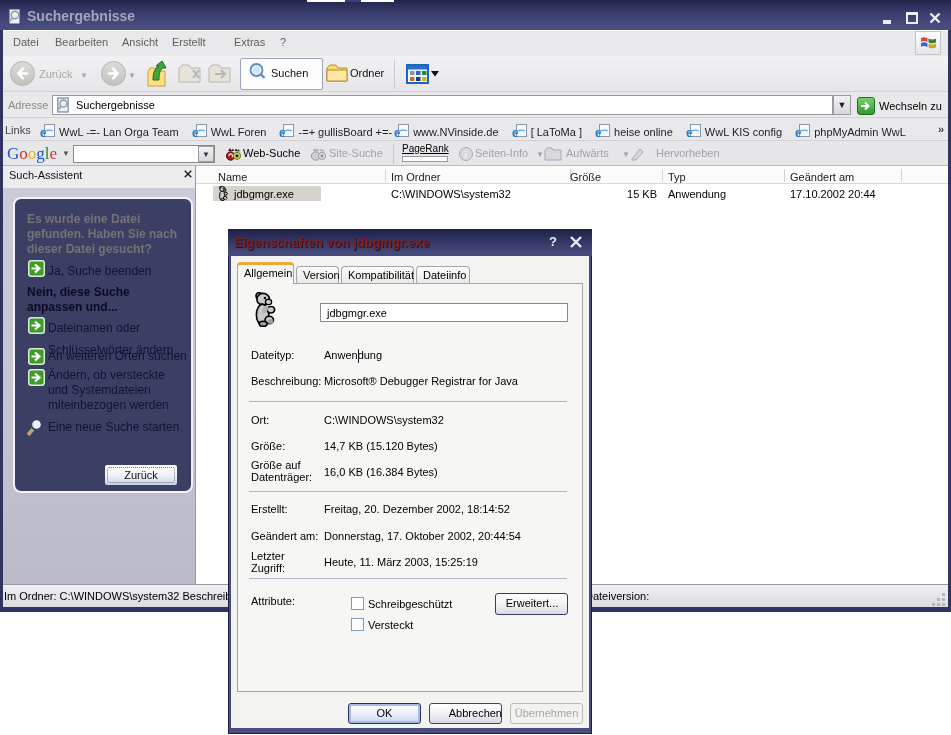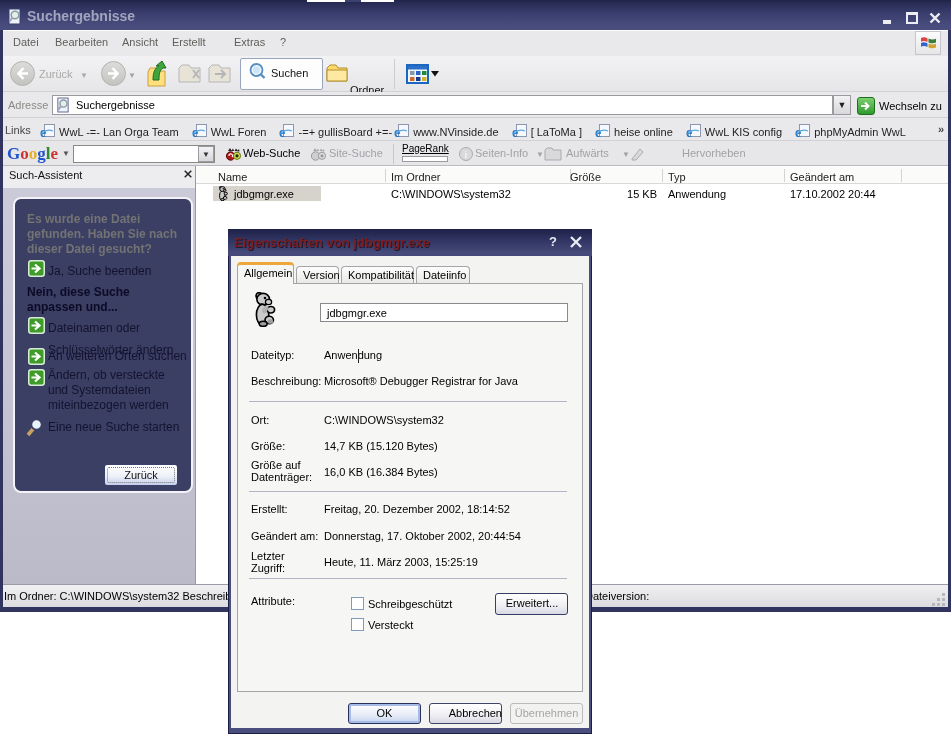--- a/index.html
+++ b/index.html
@@ -81,21 +81,21 @@
  <circle cx="8.5" cy="8" r="6" fill="#eaf4fc" stroke="#5a8fc0" stroke-width="1.8"></circle>
  <circle cx="8.5" cy="8" r="3.4" fill="#cde4f7"></circle>
  <line x1="13" y1="12.5" x2="16.5" y2="16" stroke="#5a8fc0" stroke-width="2.4"></line>
 </svg>
 <div class="abs" style="left:271px;top:67px;color:#111">Suchen</div>
 
 <svg class="abs" style="left:326px;top:64px" width="22" height="18" viewBox="0 0 22 18">
  <path d="M1 4 l3-3 h6 l2 3 h9 v13 H1 Z" fill="#ffd968" stroke="#b08f2f"></path>
  <path d="M1 6 h20 v11 H1 Z" fill="#ffe9a2" stroke="#b08f2f"></path>
 </svg>
-<div class="abs" style="left:350px;top:84px;color:#111">Ordner</div>
+<div class="abs" style="left:350px;top:67px;color:#111">Ordner</div>
 
 <div class="abs" style="left:394px;top:59px;width:1px;height:30px;background:#cbcbd0"></div>
 <svg class="abs" style="left:406px;top:64px" width="23" height="20" viewBox="0 0 23 20">
  <rect x="1" y="1" width="21" height="18" fill="#eef6fe" stroke="#1a66c0" stroke-width="2"></rect>
  <rect x="2" y="2" width="19" height="3.5" fill="#2a6fc8"></rect>
  <rect x="4" y="7" width="4.5" height="4" fill="#8896a8"></rect>
  <rect x="10" y="7" width="4.5" height="4" fill="#2a64c8"></rect>
  <rect x="16" y="7" width="4.5" height="4" fill="#1f8a2f"></rect>
  <rect x="4" y="13" width="4.5" height="4" fill="#d06a28"></rect>
  <rect x="10" y="13" width="4.5" height="4" fill="#143a8c"></rect>
@@ -152,21 +152,21 @@
         <text x="0" y="12.5" font-size="14" font-weight="bold" fill="#2878c8" font-family="Liberation Serif">e</text>
         <path d="M1.5 9.5 Q7 4.5 13 7" stroke="#5aa8e0" stroke-width="1.2" fill="none"></path>
       </svg> <span style="color:#222">WwL KIS config</span></span><span style="display:inline-block;margin-right:13px"><svg width="16" height="15" viewBox="0 0 16 15" style="vertical-align:-3px">
         <rect x="4.5" y="0.5" width="10" height="12" fill="#f6f8ff" stroke="#8e96ac"></rect>
         <text x="0" y="12.5" font-size="14" font-weight="bold" fill="#2878c8" font-family="Liberation Serif">e</text>
         <path d="M1.5 9.5 Q7 4.5 13 7" stroke="#5aa8e0" stroke-width="1.2" fill="none"></path>
       </svg> <span style="color:#222">phpMyAdmin WwL</span></span></div>
 <div class="abs" style="left:938px;top:123px;color:#444;font-weight:bold">»</div>
 
 <div class="abs" style="left:3px;top:141px;width:945px;height:25px;background:#e7e7ea;border-bottom:1px solid #b9b9bf"></div>
-<div class="abs" style="left:7px;top:144px;font-family:'Liberation Serif',serif;font-size:17px;font-weight:bold">
+<div class="abs" style="left:7px;top:144px;font-family:'Liberation Serif',serif;font-size:17px;font-weight:normal">
  <span style="color:#2255cc">G</span><span style="color:#cc3333">o</span><span style="color:#e8b028">o</span><span style="color:#2255cc">g</span><span style="color:#2d8a2d">l</span><span style="color:#cc3333">e</span>
 </div>
 <div class="abs" style="left:62px;top:149px;font-size:8px;color:#555">▼</div>
 <div class="abs" style="left:73px;top:145px;width:142px;height:18px;background:#fff;border:1px solid #8a8a85"></div>
 <div class="abs" style="left:198px;top:146px;width:16px;height:16px;background:linear-gradient(#f2f2f4,#d8d8dc);border:1px solid #9a9aa0;text-align:center;font-size:8px;line-height:16px;color:#333">▼</div>
 <svg class="abs" style="left:226px;top:147px" width="15" height="15" viewBox="0 0 15 15">
  <path d="M2 4 L4 1 L5.5 3.5 L7 1.5 L8 4 Z" fill="#222"></path>
  <path d="M8.5 4 L10 1.5 L11.5 3.5 L13 2 L13.5 4.5 Z" fill="#222"></path>
  <circle cx="4.6" cy="9" r="4.2" fill="#b01818" stroke="#5c0a0a"></circle>
  <path d="M3 9 a1.8 1.8 0 1 1 3 1" stroke="#fff" stroke-width="1.2" fill="none"></path>
@@ -192,21 +192,21 @@
 <div class="abs" style="left:475px;top:147px;color:#a2a2a6">Seiten-Info</div>
 <div class="abs" style="left:536px;top:150px;color:#a2a2a6;font-size:8px">▼</div>
 <svg class="abs" style="left:544px;top:147px" width="18" height="14" viewBox="0 0 18 14">
  <path d="M1 3 l2-2 h5 l1 2 h8 v10 H1 Z" fill="#d9d9db" stroke="#ababaf"></path>
 </svg>
 <div class="abs" style="left:566px;top:147px;color:#a2a2a6">Aufwärts</div>
 <div class="abs" style="left:622px;top:150px;color:#a2a2a6;font-size:8px">▼</div>
 <svg class="abs" style="left:630px;top:146px" width="16" height="16" viewBox="0 0 16 16">
  <path d="M2 13 L10 3 L13 6 L6 14 L2 14 Z" fill="#d9d9db" stroke="#ababaf"></path>
 </svg>
-<div class="abs" style="left:682px;top:147px;color:#a2a2a6">Hervorheben</div>
+<div class="abs" style="left:656px;top:147px;color:#a2a2a6">Hervorheben</div>
 
 <div class="abs" style="left:3px;top:166px;width:193px;height:22px;background:#ededef"></div>
 <div class="abs" style="left:3px;top:188px;width:193px;height:396px;background:linear-gradient(#cbcad8 0%,#c5c4d3 50%,#bbbac9 100%)"></div>
 <div class="abs" style="left:195px;top:166px;width:1px;height:418px;background:#9a98a8"></div>
 <div class="abs" style="left:9px;top:169px;color:#111">Such-Assistent</div>
 <svg class="abs" style="left:184px;top:170px" width="8" height="8" viewBox="0 0 11 11">
     <path d="M1 1 L10 10 M10 1 L1 10" stroke="#222" stroke-width="2"></path>
   </svg>
 
 <div class="abs" style="left:13px;top:197px;width:180px;height:296px;background:#3b3f64;border:2px solid #f2f2f8;border-radius:8px"></div>

